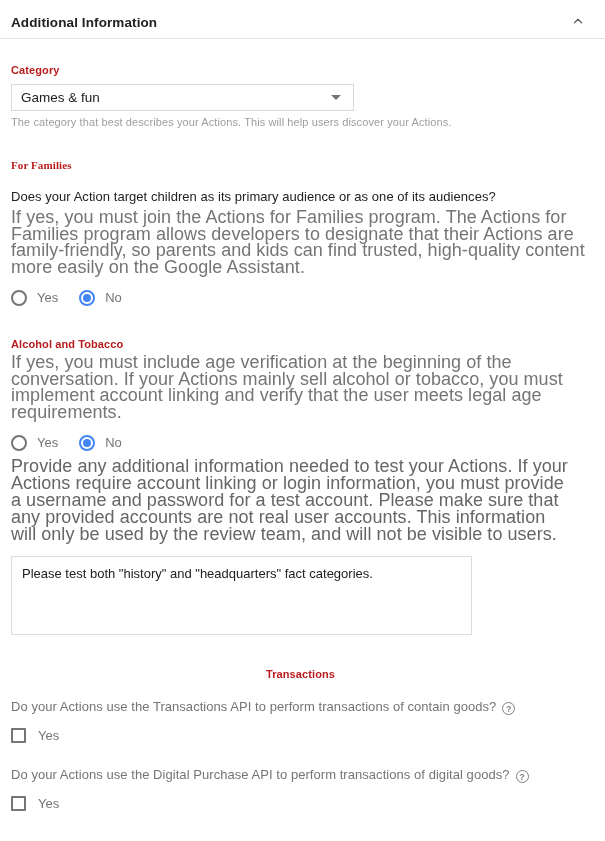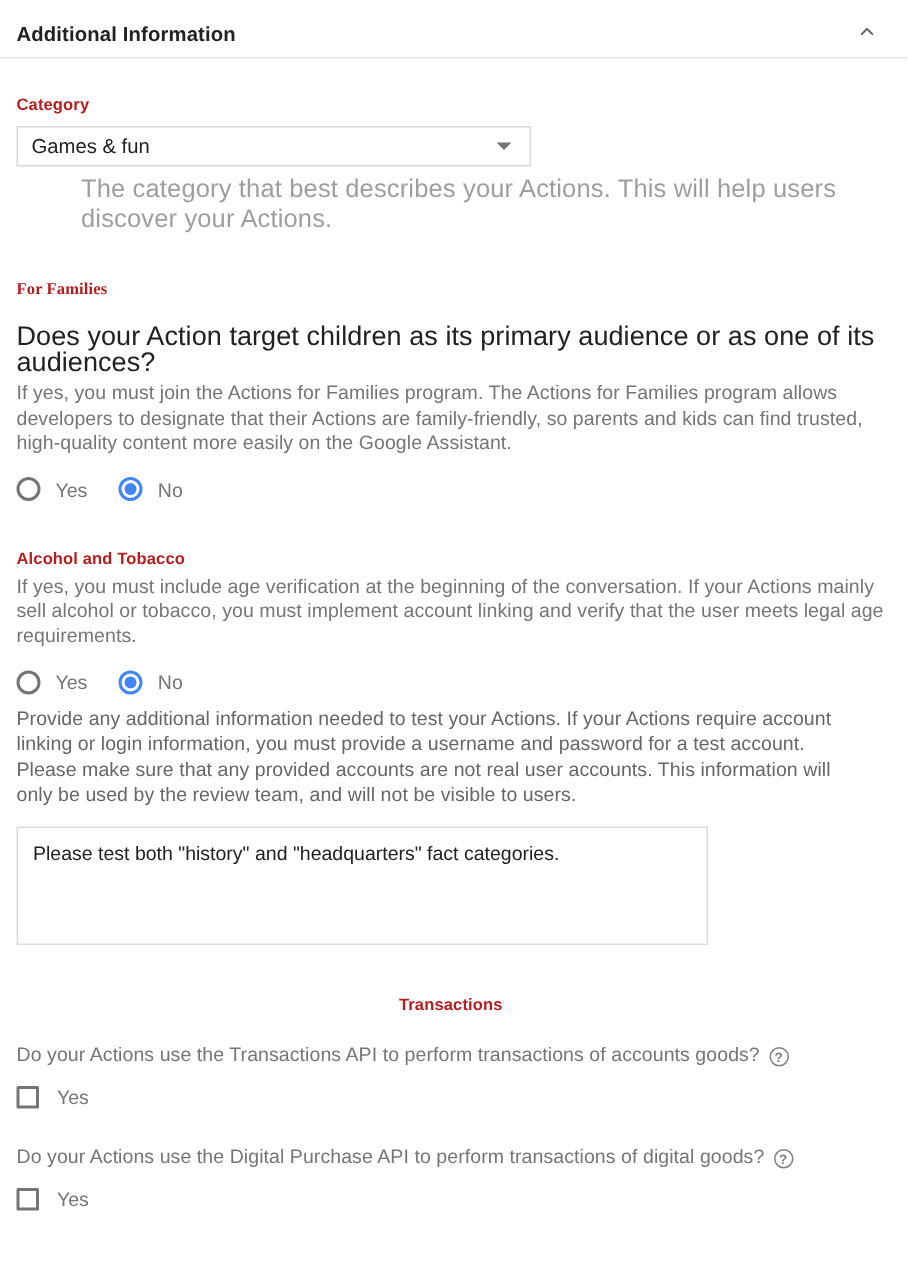--- a/index.html
+++ b/index.html
@@ -27,44 +27,44 @@
   .divider {
     border: none; border-top: 1px solid #e4e4e4;
     margin: 6px -15px 0 -11px;
   }
 
   
   .field-label, .section-title {
     font-size: 11px; font-weight: 700; color: #b91c1c; letter-spacing: .1px;
   }
   .question {
-    font-size: 18px; color: #212121; margin-top: 17px;
+    font-size: 13px; color: #212121; margin-top: 17px;
     max-width: 592px; line-height: 17px; letter-spacing: .05px;
   }
   .desc {
-    font-size: 13px; color: #757575; line-height: 16.5px;
+    font-size: 18px; color: #757575; line-height: 16.5px;
     margin-top: 4px; max-width: 592px; letter-spacing: .05px;
   }
 
   
   .field-label.category { margin-top: 25px; }
   .select-box {
     margin-top: 8px; width: 343px; height: 27px;
     border: 1px solid #d9d9d9; background: #fff;
     display: flex; align-items: center; justify-content: space-between;
     padding: 0 12px 0 9px; cursor: pointer;
   }
   .select-box .value { font-size: 13.5px; color: #212121; }
   .caret-down {
     width: 0; height: 0;
     border-left: 5px solid transparent; border-right: 5px solid transparent;
     border-top: 5px solid #757575;
   }
   .helper-small {
-    margin-top: 5px; font-size: 17px; color: #9e9e9e; letter-spacing: .1px; margin-left: 43px;
+    margin-top: 5px; font-size: 11px; color: #9e9e9e; letter-spacing: .1px;
   }
 
   
   .section-title.families  { margin-top: 31px; font-family: Liberation Serif, serif; }
   .section-title.alcohol   { margin-top: 32px; }
   .section-title.testing   { margin-top: 33px; }
   .section-title.transactions { margin-top: 29px; text-align: center; }
 
   
   .radio-row { margin-top: 14px; display: flex; align-items: center; height: 17px; }
@@ -171,21 +171,21 @@
   </div>
 
   
   <div class="desc testing">Provide any additional information needed to test your Actions. If your Actions require account linking or login information, you must provide a username and password for a test account. Please make sure that any provided accounts are not real user accounts. This information will only be used by the review team, and will not be visible to users.</div>
   <textarea class="test-input" spellcheck="false" style="">Please test both "history" and "headquarters" fact categories.</textarea>
 
   
   <div class="section-title transactions">Transactions</div>
 
   <div class="cb-question">
-    <span class="q-text">Do your Actions use the Transactions API to perform transactions of accounts goods?</span><span class="help-icon">?</span>
+    <span class="q-text">Do your Actions use the Transactions API to perform transactions of contain goods?</span><span class="help-icon">?</span>
   </div>
   <div class="cb-row">
     <span class="checkbox"></span>
     <span class="cb-label">Yes</span>
   </div>
 
   <div class="cb-question cb-gap">
     <span class="q-text">Do your Actions use the Digital Purchase API to perform transactions of digital goods?</span><span class="help-icon">?</span>
   </div>
   <div class="cb-row second">

